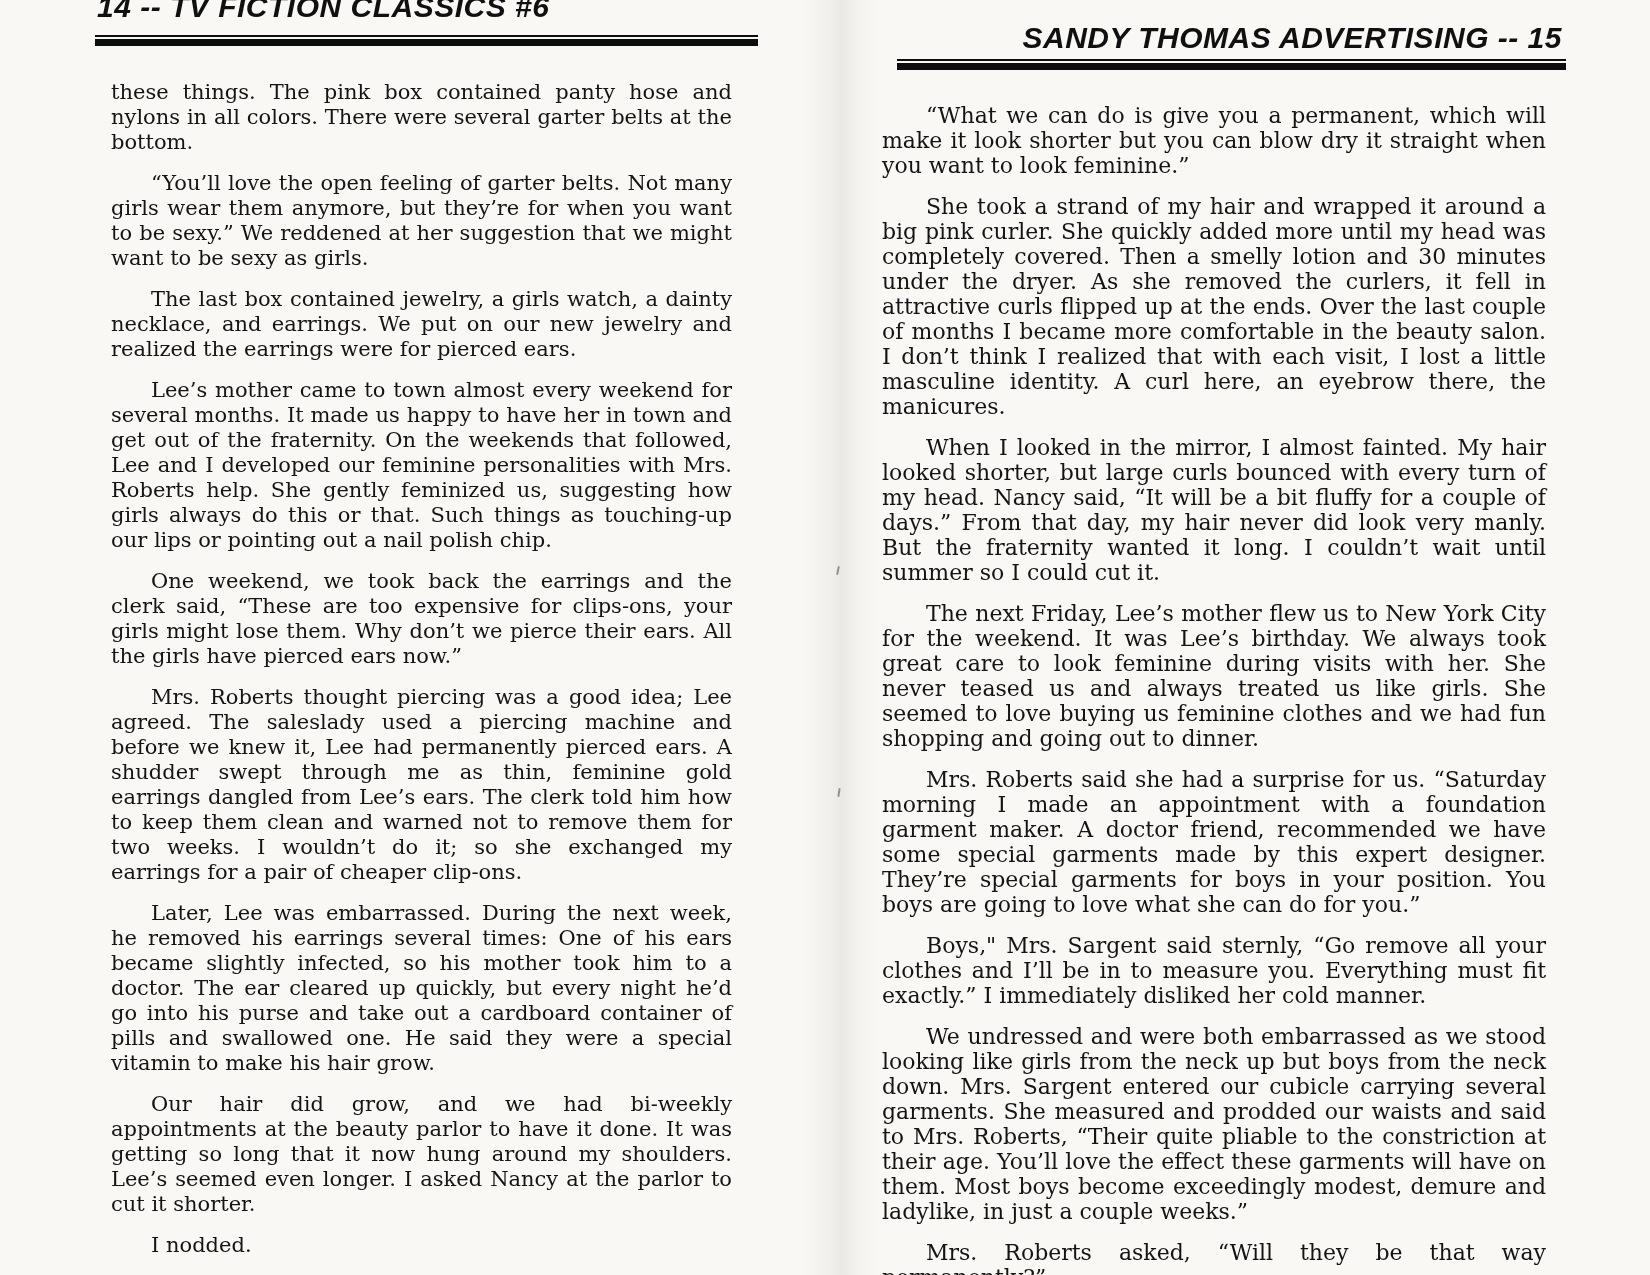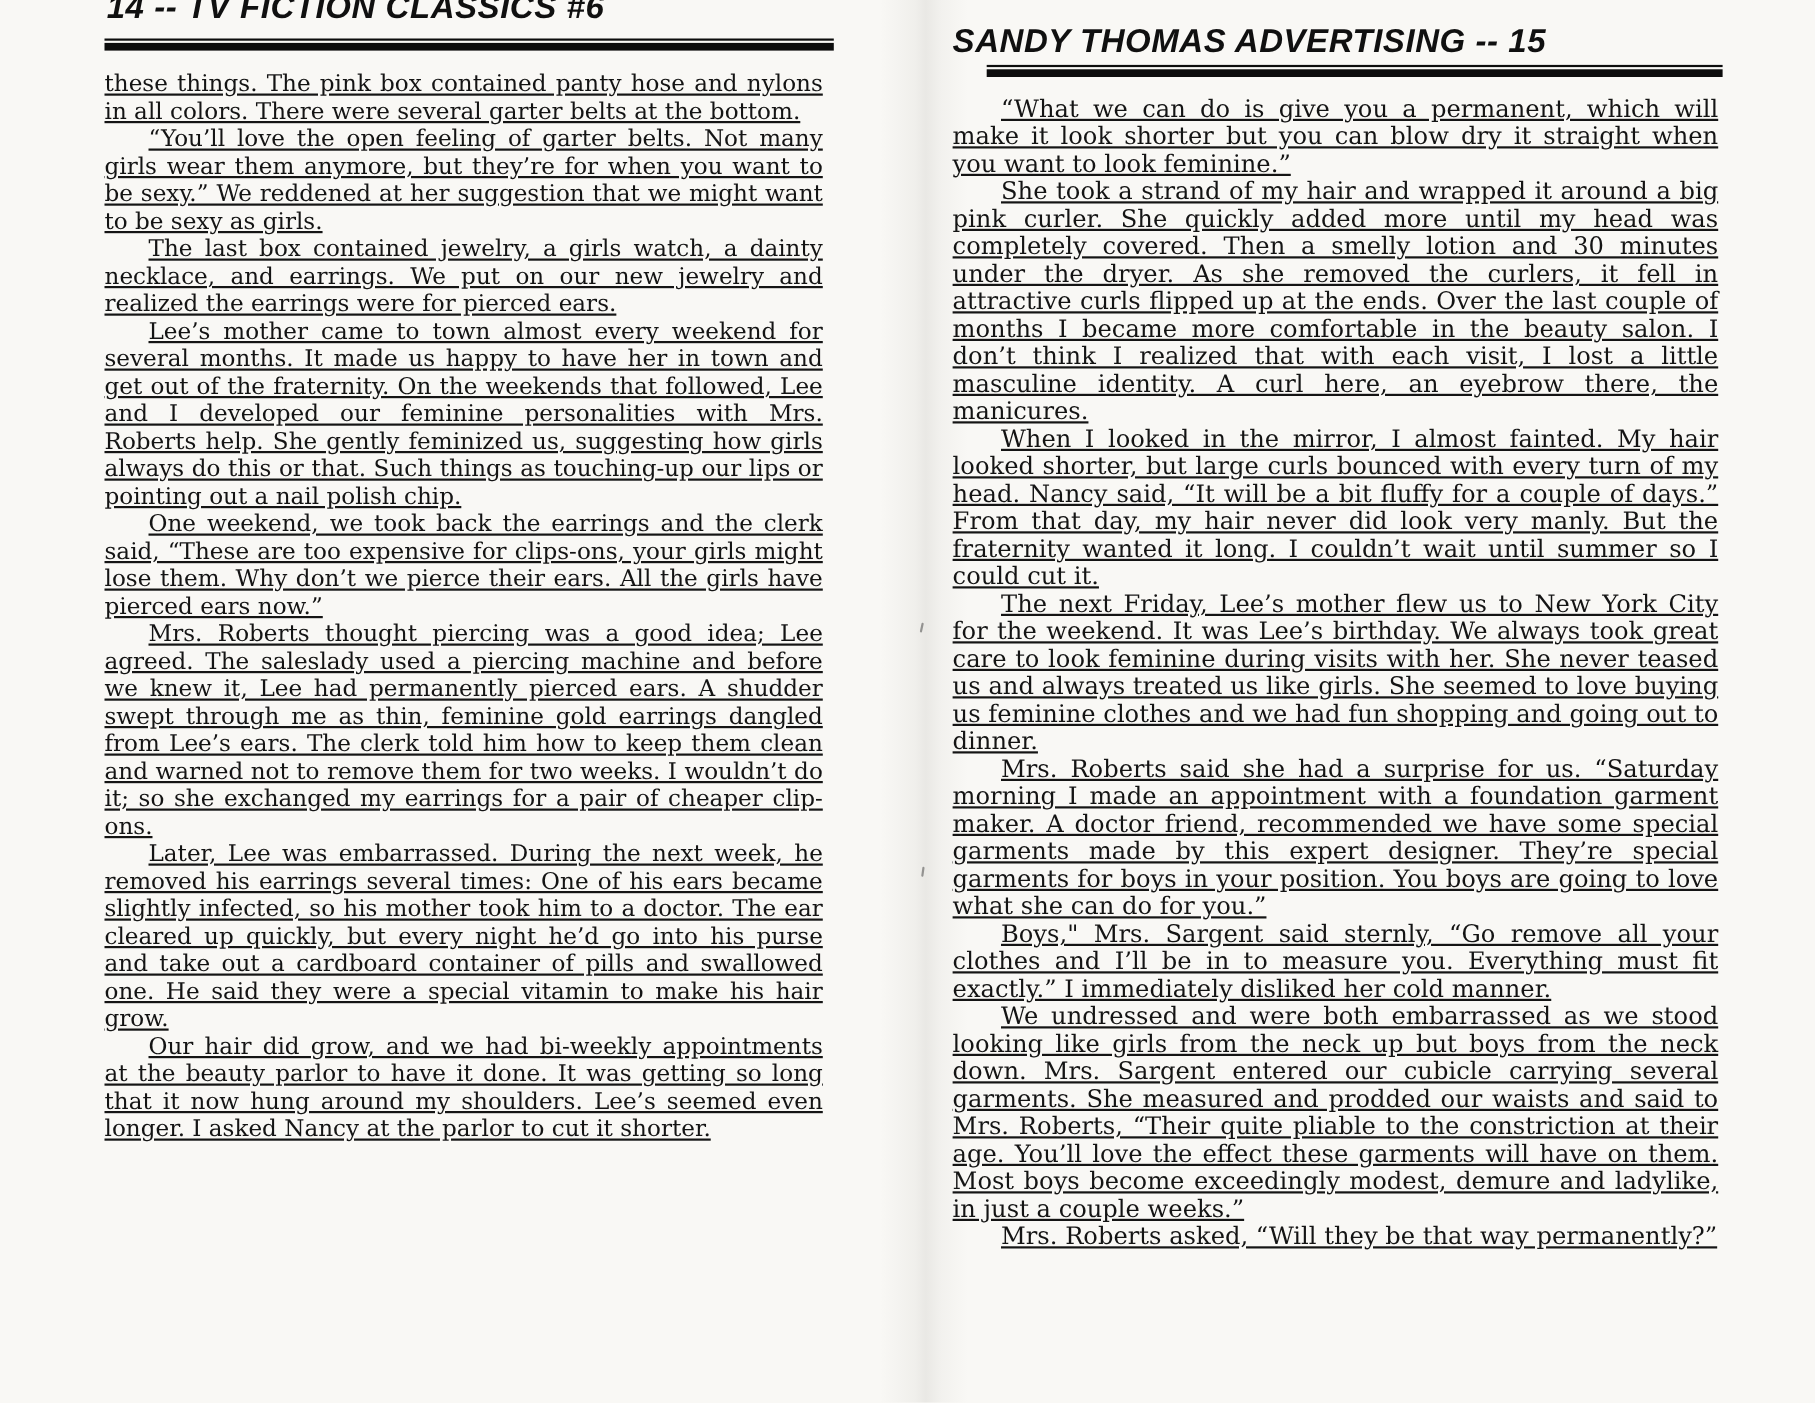--- a/index.html
+++ b/index.html
@@ -52,39 +52,39 @@
     overflow: hidden;
   }
   .left-head-clip .running-head {
     position: absolute;
     left: 2px; top: -10px;
   }
   .right-head {
     position: absolute;
     left: 866px; top: 21px;
     width: 696px;
+    text-align: right;
   }
 
   
   .head-rule { position: absolute; }
   .head-rule .thin  { height: 2px; background: #0d0d0d; }
   .head-rule .thick { height: 7px; background: #0d0d0d; margin-top: 2px; }
   .left-rule  { left: 95px;  top: 35px; width: 663px; }
   .right-rule { left: 897px; top: 59px; width: 669px; }
 
   
   .col {
     position: absolute;
     text-align: justify;
     color: #141414;
   }
   .col p {
-    margin: 0;
+    margin: 16px;
     text-indent: 40px;
-    text-decoration: underline;
   }
   .col p.flush { text-indent: 0; }
   .col-left {
     left: 95px; top: 64px;
     width: 653px;
     font-size: 21px;
     line-height: 25px;
   }
   .col-right {
     left: 866px; top: 87px;
@@ -114,20 +114,21 @@
     </div>
     <div class="col col-left">
         <p class="flush">these things. The pink box contained panty hose and nylons in all colors. There were several garter belts at the bottom.</p>
         <p>“You’ll love the open feeling of garter belts. Not many girls wear them anymore, but they’re for when you want to be sexy.” We reddened at her suggestion that we might want to be sexy as girls.</p>
         <p>The last box contained jewelry, a girls watch, a dainty necklace, and earrings. We put on our new jewelry and realized the earrings were for pierced ears.</p>
         <p>Lee’s mother came to town almost every weekend for several months. It made us happy to have her in town and get out of the fraternity. On the weekends that followed, Lee and I developed our feminine personalities with Mrs. Roberts help. She gently feminized us, suggesting how girls always do this or that. Such things as touching-up our lips or pointing out a nail polish chip.</p>
         <p>One weekend, we took back the earrings and the clerk said, “These are too expensive for clips-ons, your girls might lose them. Why don’t we pierce their ears. All the girls have pierced ears now.”</p>
         <p>Mrs. Roberts thought piercing was a good idea; Lee agreed. The saleslady used a piercing machine and before we knew it, Lee had permanently pierced ears. A shudder swept through me as thin, feminine gold earrings dangled from Lee’s ears. The clerk told him how to keep them clean and warned not to remove them for two weeks. I wouldn’t do it; so she exchanged my earrings for a pair of cheaper clip-ons.</p>
         <p>Later, Lee was embarrassed. During the next week, he removed his earrings several times: One of his ears became slightly infected, so his mother took him to a doctor. The ear cleared up quickly, but every night he’d go into his purse and take out a cardboard container of pills and swallowed one. He said they were a special vitamin to make his hair grow.</p>
         <p>Our hair did grow, and we had bi-weekly appointments at the beauty parlor to have it done. It was getting so long that it now hung around my shoulders. Lee’s seemed even longer. I asked Nancy at the parlor to cut it shorter.</p>
+        <p>I nodded.</p>
       </div>
   </div>
 
   <div>
     <div class="running-head right-head">SANDY THOMAS ADVERTISING -- 15</div>
     <div class="head-rule right-rule">
       <div class="thin"></div>
       <div class="thick"></div>
     </div>
     <div class="col col-right">

